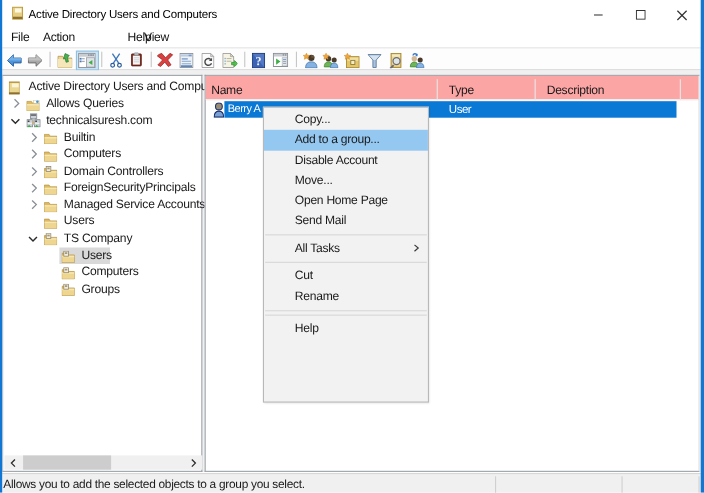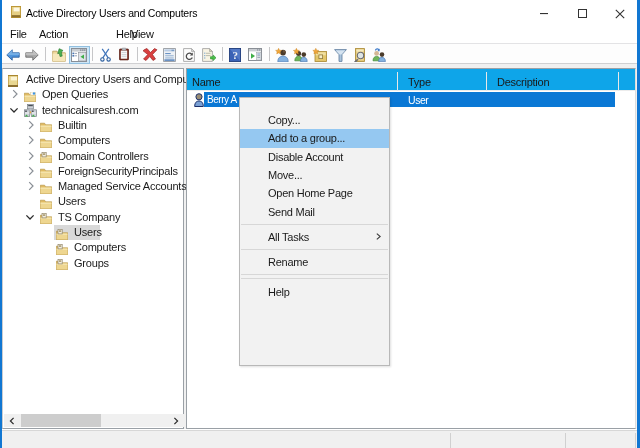--- a/index.html
+++ b/index.html
@@ -26,27 +26,27 @@
 #list { position:absolute; left:184px; top:4px; right:1px; height:361px; background:#fff; border:1px solid #9aa0a6; border-right-color:#dddddd; }
 
 .trow { position:absolute; height:15px; font-size:11px; letter-spacing:-0.2px; color:#1a1a1a; white-space:nowrap; }
 .trow .lbl { position:absolute; top:1px; }
 .chev { position:absolute; width:10px; height:10px; }
 .tsel { position:absolute; background:#d9d9d9; }
 
 #hscroll { position:absolute; left:1px; bottom:1px; width:180px; height:13px; background:#f0f0f0; }
 #hthumb { position:absolute; left:17px; top:0px; width:80px; height:13px; background:#cdcdcd; }
 
-#lhead { position:absolute; left:0; top:0; right:0; height:22px; background:#0ea5e9; border-bottom:1px solid #ececec; font-size:11px; color:#1a1a1a; }
+#lhead { position:absolute; left:0; top:0; right:0; height:22px; background:#fca5a5; border-bottom:1px solid #ececec; font-size:11px; color:#1a1a1a; }
 .hsep { position:absolute; top:3px; width:1px; height:19px; background:#e8e8e8; }
 #lrow { position:absolute; left:0; top:23px; height:15px; }
 #lrowsel { position:absolute; left:17px; top:23px; width:411px; height:15px; background:#0a78d5; }
 #lrow .nm { position:absolute; left:20px; top:2px; color:#fff; font-size:10px; letter-spacing:-0.45px; white-space:nowrap; }
 
-#cmenu { position:absolute; left:239px; top:97px; width:151px; height:269px; background:#f2f2f2; border:1px solid #b8b8b8; box-shadow:1px 1px 2px rgba(0,0,0,0.13); z-index:40; padding:13px 0; }
+#cmenu { position:absolute; left:239px; top:97px; width:151px; height:269px; background:#f2f2f2; border:1px solid #b8b8b8; box-shadow:1px 1px 2px rgba(0,0,0,0.13); z-index:40; padding:2px 0; }
 .mi { position:relative; height:18.3px; font-size:11px; color:#1a1a1a; }
 .mi .t { position:absolute; left:28px; top:50%; transform:translateY(-50%); white-space:nowrap; }
 .mi.hl { background:#95c8f1;text-align:right; }
 .mi.bold .t { font-weight:bold; }
 .msep { height:1px; background:#d7d7d7; margin:3px 1px; }
 
 #status { position:absolute; left:2px; top:430px; right:3px; height:18px; background:#f0f0f0; border-top:1px solid #d7d7d7; font-size:10.8px; color:#1a1a1a; }
 #status .stxt { position:absolute; left:1px; top:4px; }
 .ssep { position:absolute; top:2px; width:1px; height:16px; background:#d0d0d0; }
 </style>
@@ -230,21 +230,21 @@
           <path d="M3.2 1.2 L7 5 L3.2 8.8" fill="none" stroke="#8a8f96" stroke-width="1.2"></path>
         </svg>
         <div style="position:absolute;left:21px;top:18.8px;"><svg width="12" height="10" viewBox="0 0 12 10">
             <path d="M0.3 1.2 L4.6 1.2 L5.6 2.8 L11.7 2.8 L11.7 9.7 L0.3 9.7 Z" fill="#e0ba62" stroke="#b08f3e" stroke-width="0.6"></path>
             <path d="M0.6 3.6 L11.4 3.6 L11.4 9.4 L0.6 9.4 Z" fill="#eed690"></path>
             <path d="M0.6 3.6 L11.4 3.6 L11.4 4.8 L0.6 4.8 Z" fill="#f6e7b2"></path>
             <rect x="6.4" y="0" width="5.4" height="3.2" rx="0.5" fill="#fdfdfd" stroke="#c8b06a" stroke-width="0.5"></rect>
             <circle cx="10" cy="1.5" r="1.2" fill="#3f96e0"></circle>
           </svg></div>
         <div class="trow" style="left:39px;top:18.3px;">
-          <span class="lbl">Open Queries</span>
+          <span class="lbl">Allows Queries</span>
         </div>
         <svg class="chev" style="left:6px;top:36.6px;" width="10" height="8" viewBox="0 0 10 8">
           <path d="M1.4 1.4 L5 5 L8.6 1.4" fill="none" stroke="#2b2b2b" stroke-width="1.3"></path>
         </svg>
         <div style="position:absolute;left:21px;top:34.1px;"><svg width="13" height="13" viewBox="0 0 13 13">
             <rect x="3.6" y="0.4" width="5.8" height="4.4" fill="#ccd1d7" stroke="#7a8087" stroke-width="0.7"></rect>
             <rect x="4.2" y="1" width="4.6" height="1.2" fill="#4a4f55"></rect>
             <rect x="0.5" y="5.8" width="5.2" height="6.6" fill="#ccd1d7" stroke="#7a8087" stroke-width="0.7"></rect>
             <rect x="7.3" y="5.8" width="5.2" height="6.6" fill="#ccd1d7" stroke="#7a8087" stroke-width="0.7"></rect>
             <rect x="1.2" y="6.6" width="1.6" height="1.2" fill="#2f3338"></rect>
@@ -419,26 +419,30 @@
       </div>
     <div class="msep"></div>
     <div class="mi">
         <span class="t">All Tasks</span>
         <svg style="position:absolute;right:8px;top:50%;margin-top:-3.5px;" width="5" height="7" viewBox="0 0 5 7">
           <path d="M0.8 0.6 L4.2 3.5 L0.8 6.4" fill="none" stroke="#3a3a3a" stroke-width="1.1"></path>
         </svg>
       </div>
     <div class="msep"></div>
     <div class="mi">
+        <span class="t">Cut</span>
+      </div>
+    <div class="mi">
         <span class="t">Rename</span>
       </div>
     <div class="msep"></div>
     <div class="msep"></div>
     <div class="mi">
         <span class="t">Help</span>
       </div>
   </div>
   <div id="status">
+    <span class="stxt">Allows you to add the selected objects to a group you select.</span>
     <div class="ssep" style="left:448px;"></div>
     <div class="ssep" style="left:563px;"></div>
     <div class="ssep" style="left:633px;"></div>
   </div>
 </div>
 
 </body></html>

